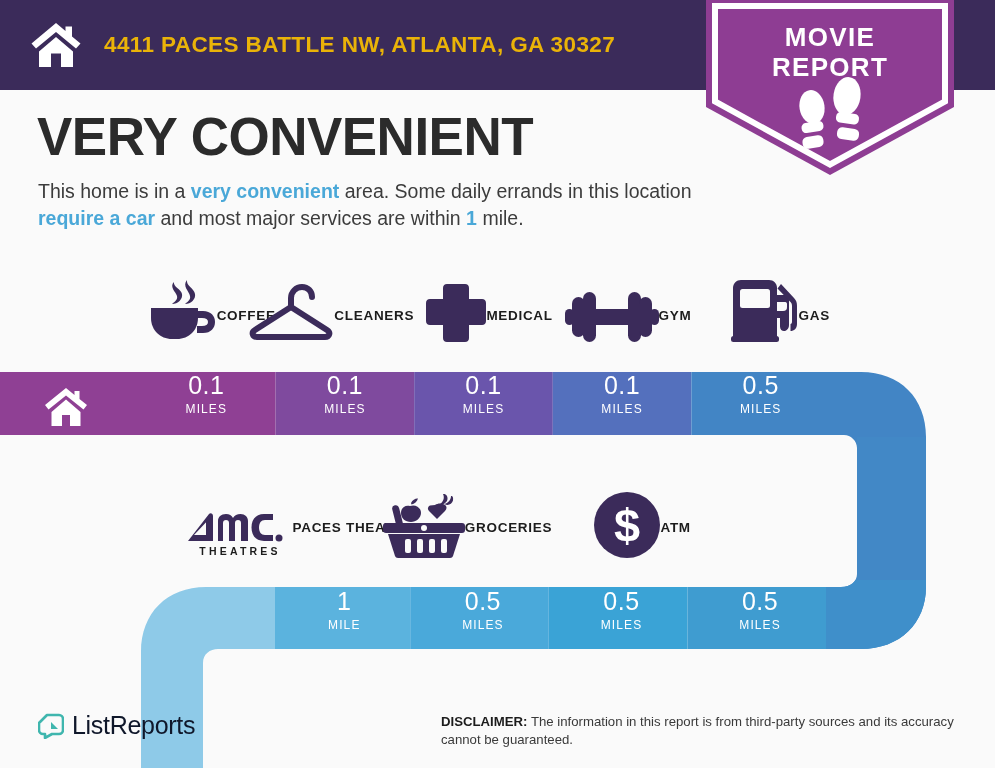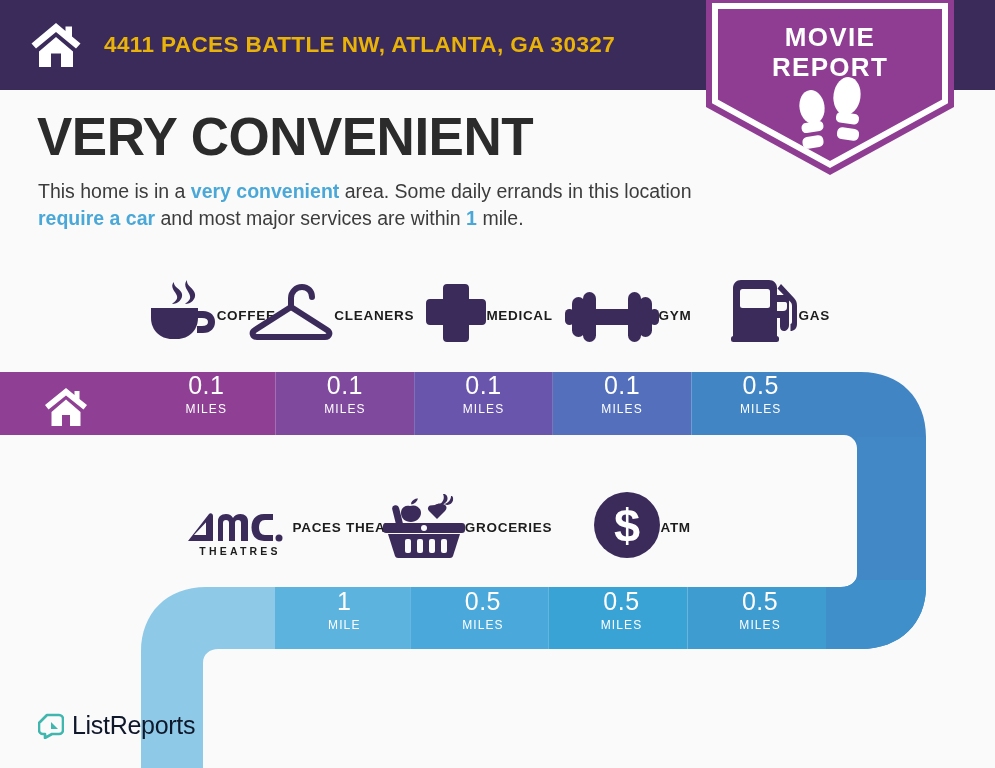--- a/index.html
+++ b/index.html
@@ -381,14 +381,17 @@
   <div id="footer-logo">
     <span>
       <svg width="26" height="26" viewBox="0 0 26 26" xmlns="http://www.w3.org/2000/svg">
         <path d="M9 2 H21 C23.2 2 25 3.8 25 6 V17 C25 19.2 23.2 21 21 21 H14 L7 25 V21 H5 C2.8 21 1 19.2 1 17 V10 Z" fill="none" stroke="#3fb6ae" stroke-width="2.6" stroke-linejoin="round"></path>
         <path d="M13 9 L20 16 L13 16 Z" fill="#3fb6ae"></path>
       </svg>
     </span>
     <span id="footer-logo-text">ListReports</span>
   </div>
 
+  <div id="disclaimer">
+    <b>DISCLAIMER:</b><span> The information in this report is from third-party sources and its accuracy cannot be guaranteed.</span>
+  </div>
 
 </div>
 
 </body></html>

